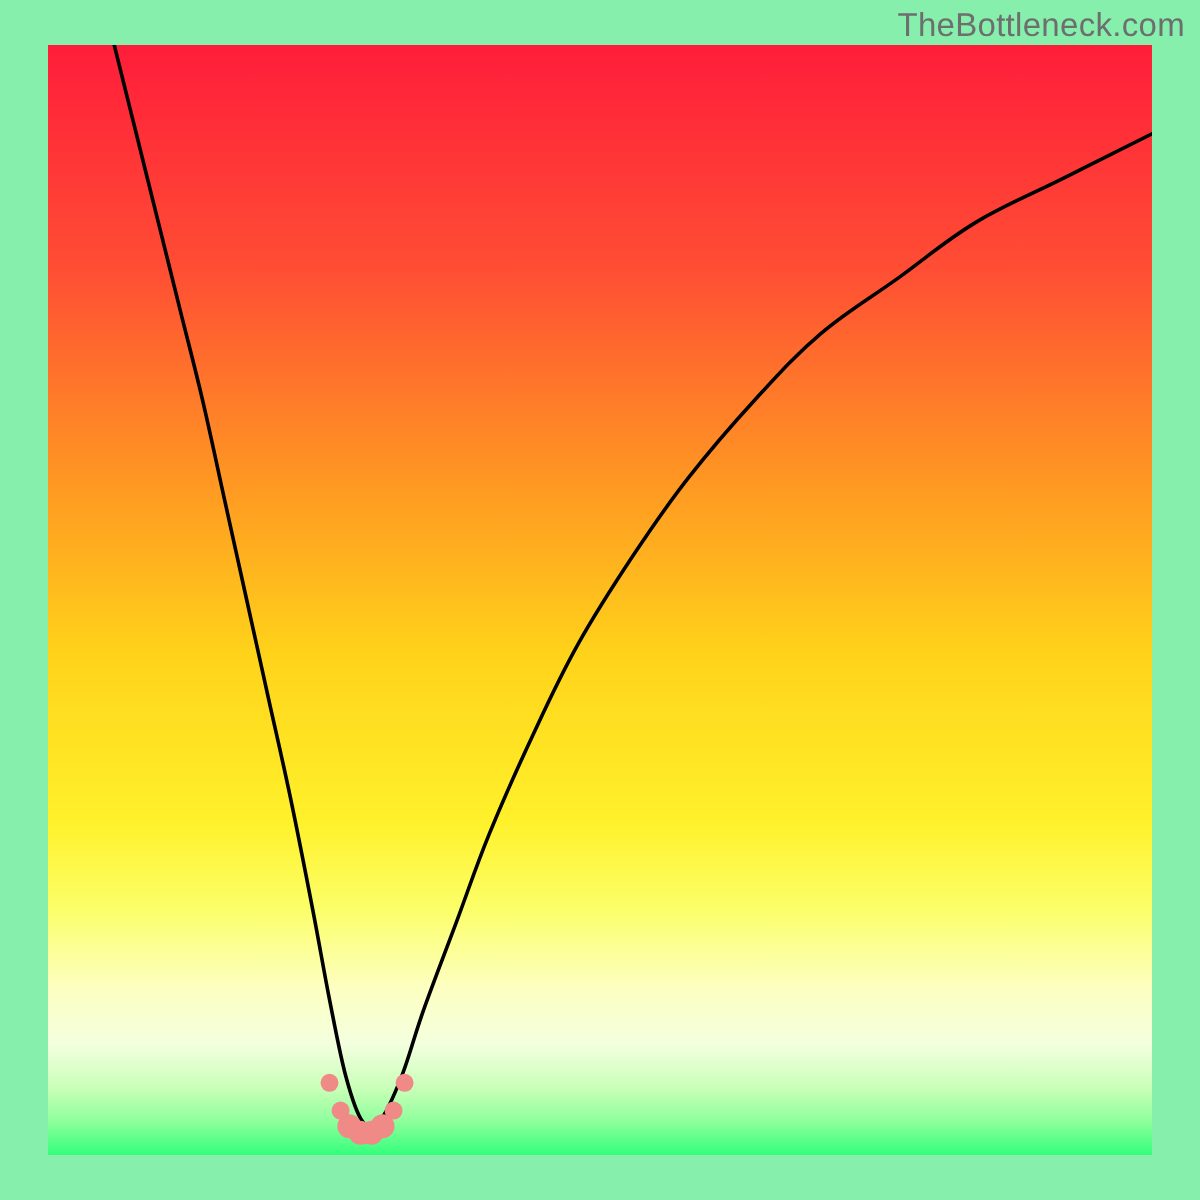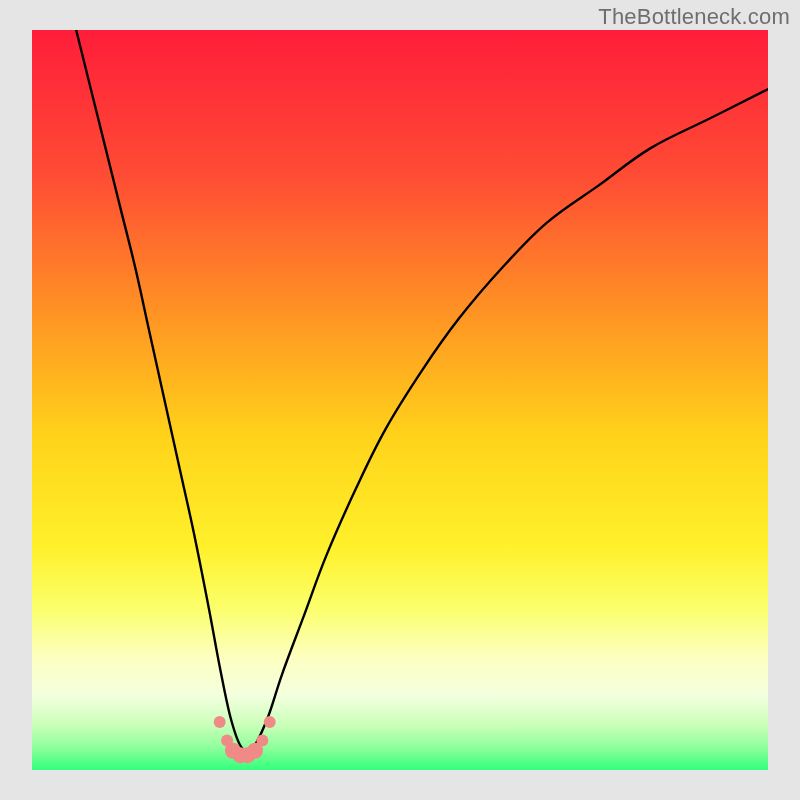--- a/index.html
+++ b/index.html
@@ -8,21 +8,21 @@
     width: 800px;
     height: 800px;
     background: #000;
     overflow: hidden;
     font-family: Arial, Helvetica, sans-serif;
   }
   .outer {
     width: 800px;
     height: 800px;
     position: relative;
-    background: #e5e5e5;
+    background: #86efac;
   }
   .watermark {
     position: absolute;
     top: 4px;
     right: 10px;
     color: #6e6e6e;
     font-size: 22px;
     font-weight: 500;
     letter-spacing: 0.2px;
     z-index: 10;

